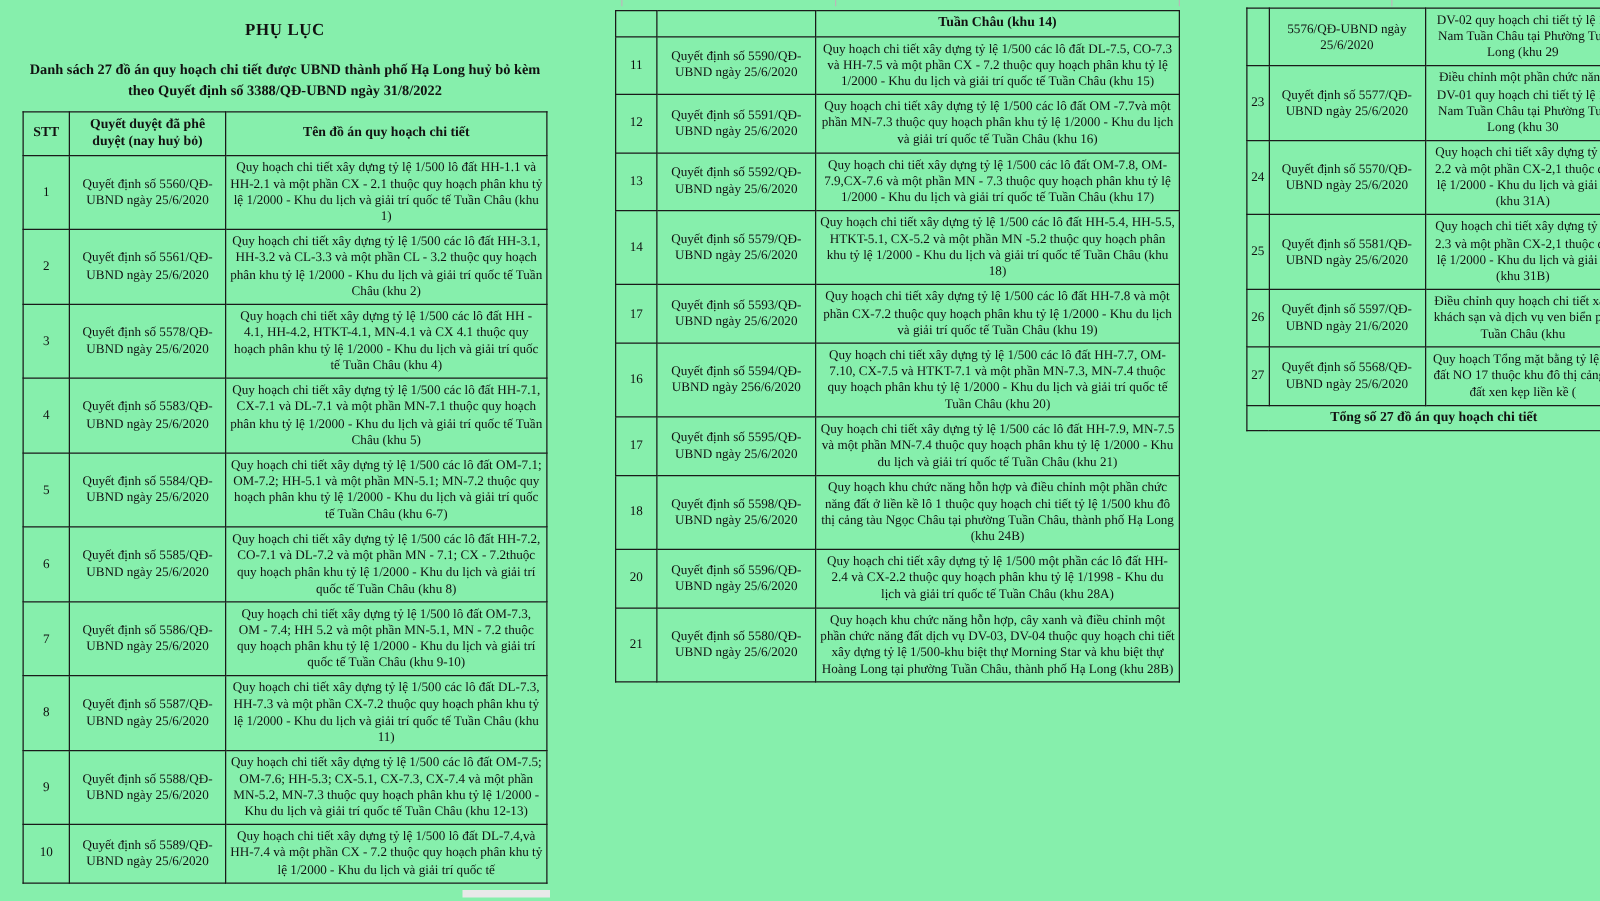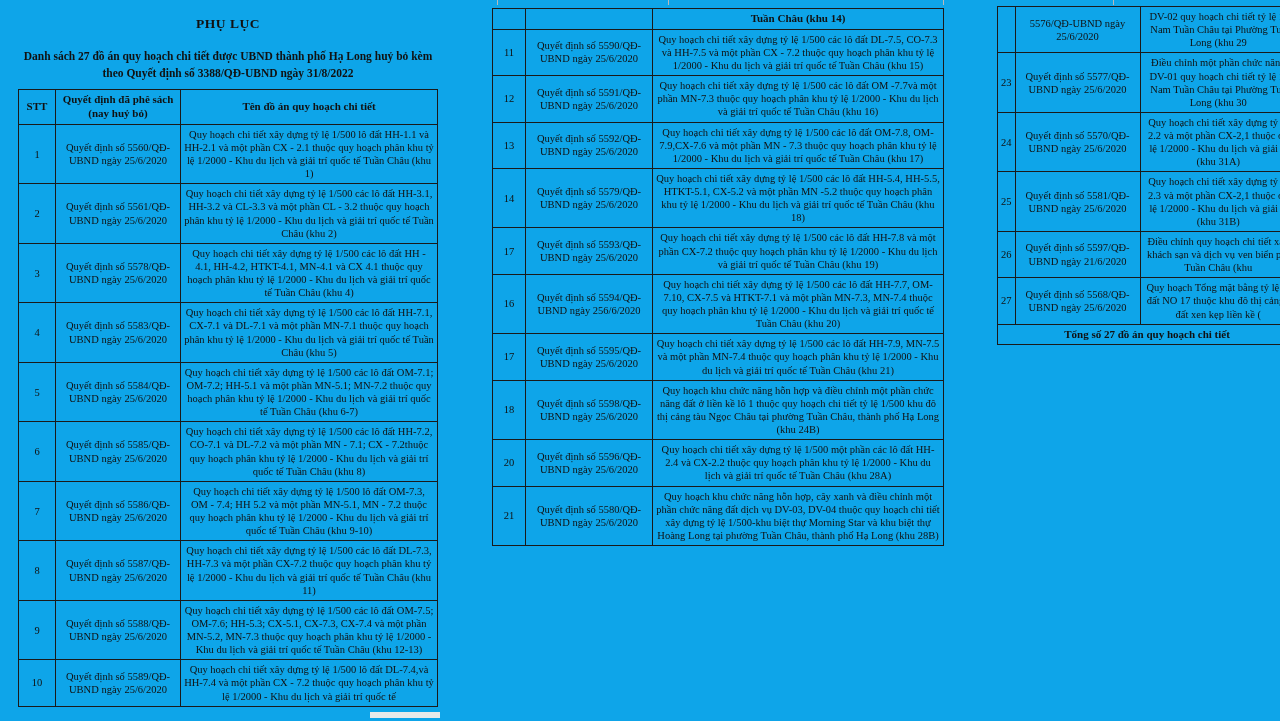--- a/index.html
+++ b/index.html
@@ -11,21 +11,21 @@
     overflow: hidden;
   }
   body {
     font-family: "Liberation Serif", serif;
     color: #111;
   }
   .page {
     position: relative;
     width: 1280px;
     height: 721px;
-    background: #0ea5e9;
+    background: #86efac;
   }
   
   .col1 {
     position: absolute;
     left: 18px;
     top: 10px;
     width: 420px;
   }
   .doc-title {
     text-align: center;
@@ -119,21 +119,21 @@
     <div class="tick" style="left:1113px;"></div>
   </div>
 
   <div class="col1">
     <div class="doc-title">PHỤ LỤC</div>
     <div class="doc-sub">Danh sách 27 đồ án quy hoạch chi tiết được UBND thành phố Hạ Long huỷ bỏ kèm theo Quyết định số 3388/QĐ-UBND ngày 31/8/2022</div>
     <table class="t">
       <thead>
         <tr>
           <th class="c-stt">STT</th>
-          <th class="c-qd">Quyết định đã phê sách (nay huỷ bỏ)</th>
+          <th class="c-qd">Quyết duyệt đã phê duyệt (nay huỷ bỏ)</th>
           <th class="c-ten">Tên đồ án quy hoạch chi tiết</th>
         </tr>
       </thead>
       <tbody>
         <tr>
           <td>1</td>
           <td>Quyết định số 5560/QĐ-UBND ngày 25/6/2020</td>
           <td>Quy hoạch chi tiết xây dựng tỷ lệ 1/500 lô đất HH-1.1 và HH-2.1 và một phần CX - 2.1 thuộc quy hoạch phân khu tỷ lệ 1/2000 - Khu du lịch và giải trí quốc tế Tuần Châu (khu 1)</td>
         </tr>
         <tr>
@@ -231,21 +231,21 @@
           <td>Quy hoạch chi tiết xây dựng tỷ lệ 1/500 các lô đất HH-7.9, MN-7.5 và một phần MN-7.4 thuộc quy hoạch phân khu tỷ lệ 1/2000 - Khu du lịch và giải trí quốc tế Tuần Châu (khu 21)</td>
         </tr>
         <tr>
           <td>18</td>
           <td>Quyết định số 5598/QĐ-UBND ngày 25/6/2020</td>
           <td>Quy hoạch khu chức năng hỗn hợp và điều chỉnh một phần chức năng đất ở liền kề lô 1 thuộc quy hoạch chi tiết tỷ lệ 1/500 khu đô thị cảng tàu Ngọc Châu tại phường Tuần Châu, thành phố Hạ Long (khu 24B)</td>
         </tr>
         <tr>
           <td>20</td>
           <td>Quyết định số 5596/QĐ-UBND ngày 25/6/2020</td>
-          <td>Quy hoạch chi tiết xây dựng tỷ lệ 1/500 một phần các lô đất HH-2.4 và CX-2.2 thuộc quy hoạch phân khu tỷ lệ 1/2000 - Khu du lịch và giải trí quốc tế Tuần Châu (khu 28A)</td>
+          <td>Quy hoạch chi tiết xây dựng tỷ lệ 1/500 một phần các lô đất HH-2.4 và CX-2.2 thuộc quy hoạch phân khu tỷ lệ 1/1998 - Khu du lịch và giải trí quốc tế Tuần Châu (khu 28A)</td>
         </tr>
         <tr>
           <td>21</td>
           <td>Quyết định số 5580/QĐ-UBND ngày 25/6/2020</td>
           <td>Quy hoạch khu chức năng hỗn hợp, cây xanh và điều chỉnh một phần chức năng đất dịch vụ DV-03, DV-04 thuộc quy hoạch chi tiết xây dựng tỷ lệ 1/500-khu biệt thự Morning Star và khu biệt thự Hoàng Long tại phường Tuần Châu, thành phố Hạ Long (khu 28B)</td>
         </tr>
       </tbody>
     </table>
   </div>
 

